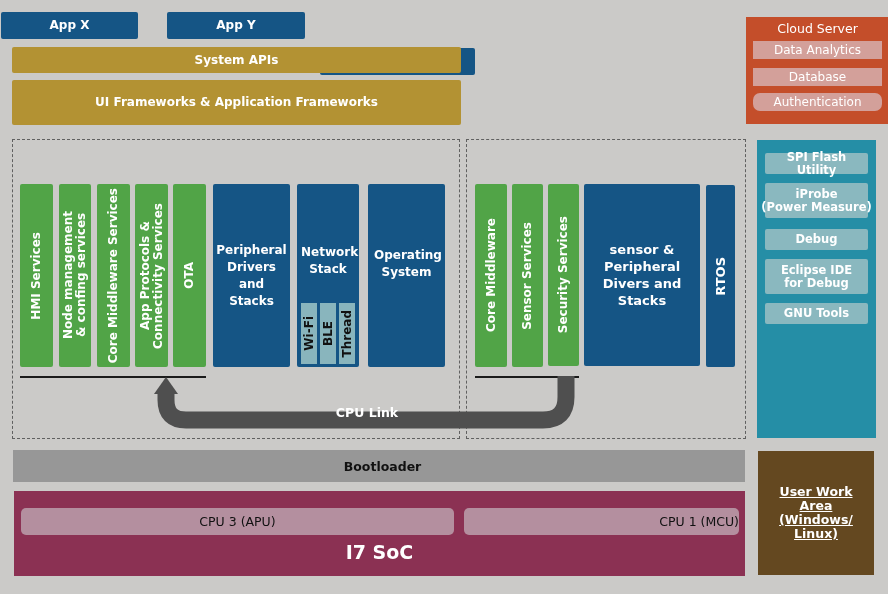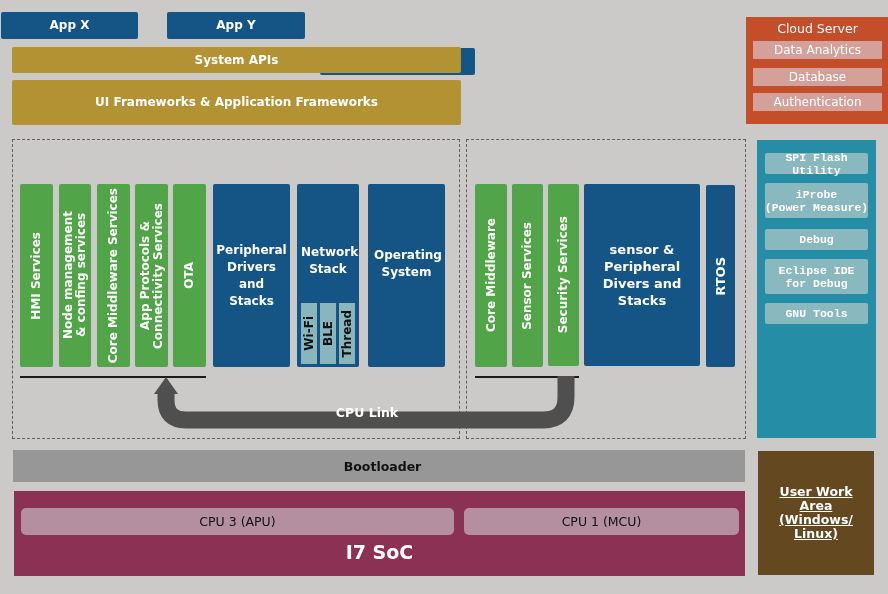--- a/index.html
+++ b/index.html
@@ -20,21 +20,21 @@
     writing-mode: vertical-rl;
     transform: rotate(180deg);
     font-size: 12px;
     font-weight: bold;
     line-height: 13px;
     text-align: center;
   }
   .dashbox { border: 1.5px dashed #606060; }
   .hline { height: 1.5px; background: #1b1b1b; }
   .cloud-item { background: #d3a09a; color: #fff; font-size: 12px; font-weight: normal; left: 7px; right: 7px; height: 18px; }
-  .tool-item { background: #8ab8bf; color: #fff; font-size: 11.5px; font-weight: bold; left: 8px; right: 8px; border-radius: 2px; line-height: 13px; font-family: Liberation Mono, monospace; }
+  .tool-item { background: #8ab8bf; color: #fff; font-size: 11.5px; font-weight: bold; left: 8px; right: 8px; border-radius: 2px; line-height: 13px; }
   .net-sub { background: #89b5bd; color: #111; width: 16px; top: 119px; height: 61px; }
   .net-sub .vert { font-size: 12px; font-weight: bold; color: #111; }
 </style>
 </head>
 <body>
 
 <div class="abs blue center lbl" style="left:1px;top:12px;width:137px;height:27px;">
     <span>App X</span>
   </div>
 <div class="abs blue center lbl" style="left:167px;top:12px;width:138px;height:27px;">
@@ -119,35 +119,35 @@
 <div class="abs lbl" style="left:312px;top:405px;width:110px;text-align:center;font-size:12.5px;">CPU  Link</div>
 
 <div class="abs center" style="left:13px;top:450px;width:732px;height:32px;background:#979797;color:#111;font-size:12.5px;font-weight:bold;padding-left:7px;">
     <span>Bootloader</span>
   </div>
 
 <div class="abs" style="left:14px;top:491px;width:731px;height:85px;background:#8b3153;">
   <div class="abs center" style="left:7px;top:17px;width:433px;height:27px;background:#b48f9f;border-radius:5px;color:#111;font-size:12.5px;">
       <span>CPU 3 (APU)</span>
     </div>
-  <div class="abs center" style="left:450px;top:17px;width:275px;height:27px;background:#b48f9f;border-radius:5px;color:#111;font-size:12.5px;">
+  <div class="abs center" style="left:450px;top:17px;width:275px;height:27px;background:#b48f9f;border-radius:5px;color:#111;font-size:12.5px;justify-content:flex-end;">
       <span>CPU 1 (MCU)</span>
     </div>
   <div class="abs" style="left:0;right:0;top:50px;text-align:center;font-size:19px;font-weight:bold;">I7 SoC</div>
 </div>
 
 <div class="abs" style="left:746px;top:17px;width:143px;height:107px;background:#c44e2a;">
   <div class="abs lbl" style="left:0;right:0;top:4px;text-align:center;font-size:12.5px;font-weight:normal;">Cloud Server</div>
   <div class="abs cloud-item center" style="top:24px;">
       <span>Data Analytics</span>
     </div>
   <div class="abs cloud-item center" style="top:51px;">
       <span>Database</span>
     </div>
-  <div class="abs cloud-item center" style="top:76px;">
+  <div class="abs cloud-item center" style="top:76px;border-radius:7px;">
       <span>Authentication</span>
     </div>
 </div>
 
 <div class="abs" style="left:757px;top:140px;width:119px;height:298px;background:#258ea6;">
   <div class="abs tool-item center" style="top:13px;height:21px;">
       <span>SPI Flash Utility</span>
     </div>
   <div class="abs tool-item center" style="top:89px;height:21px;">
       <span>Debug</span>

